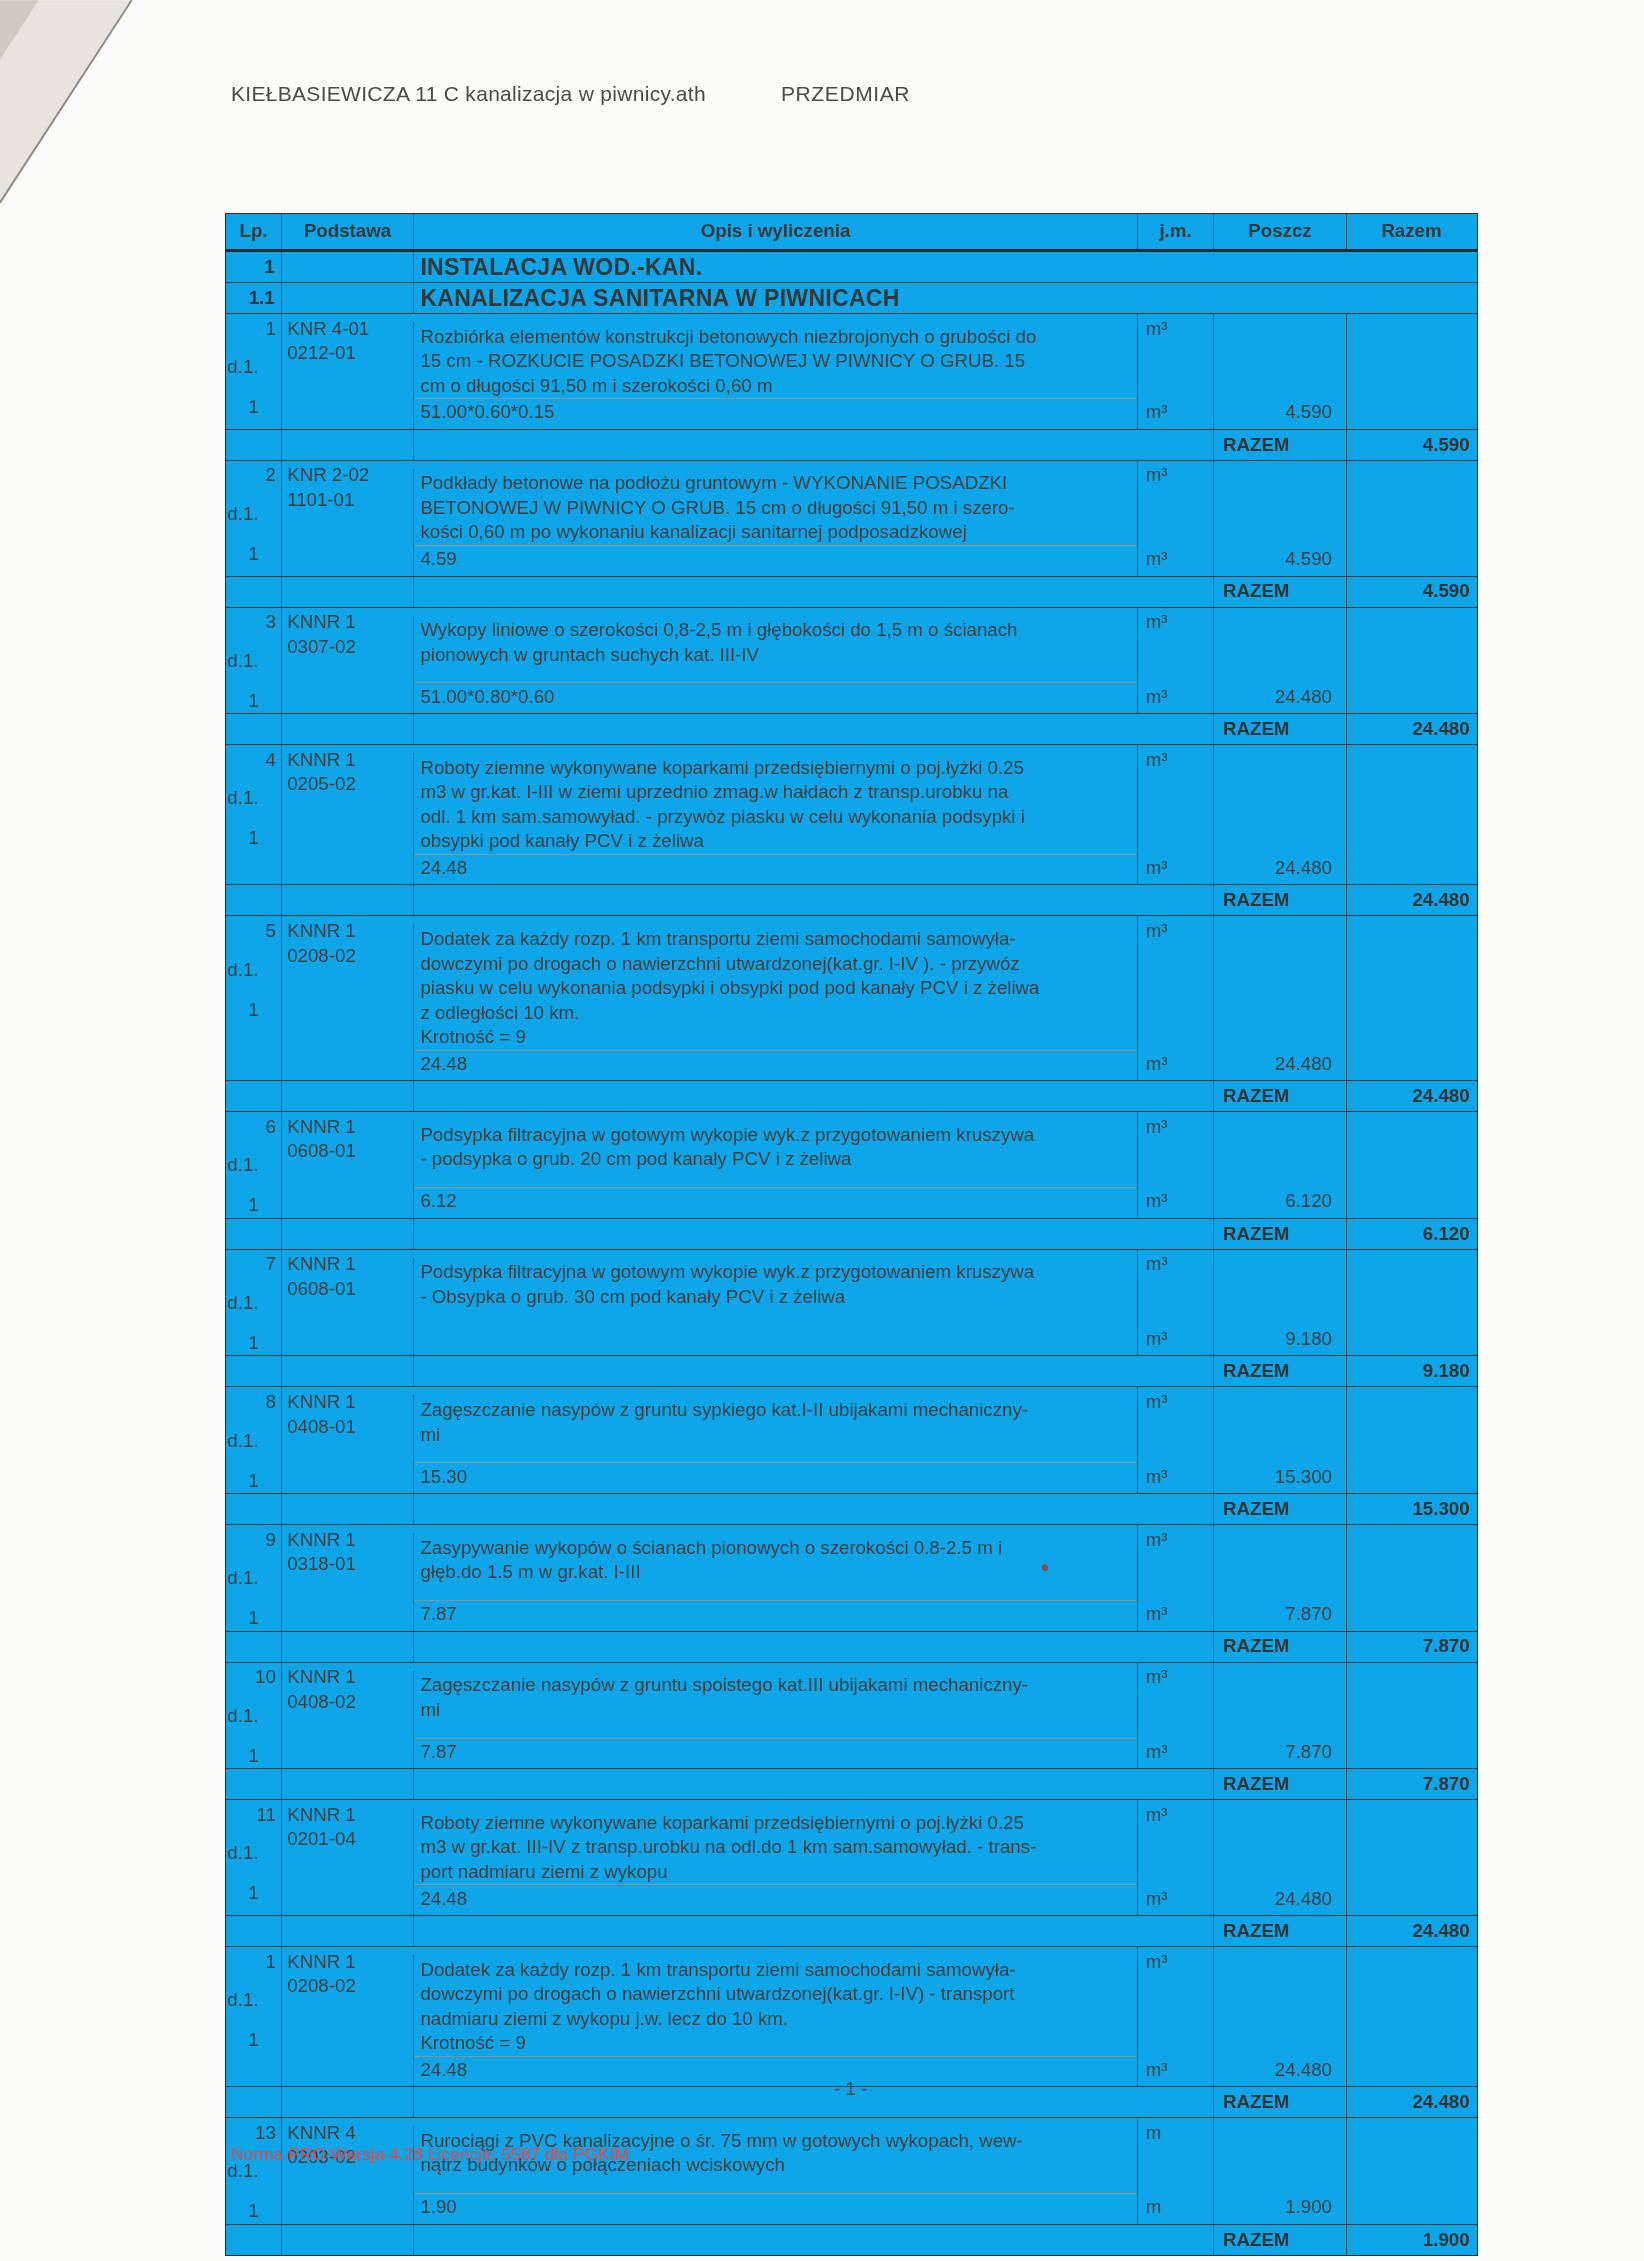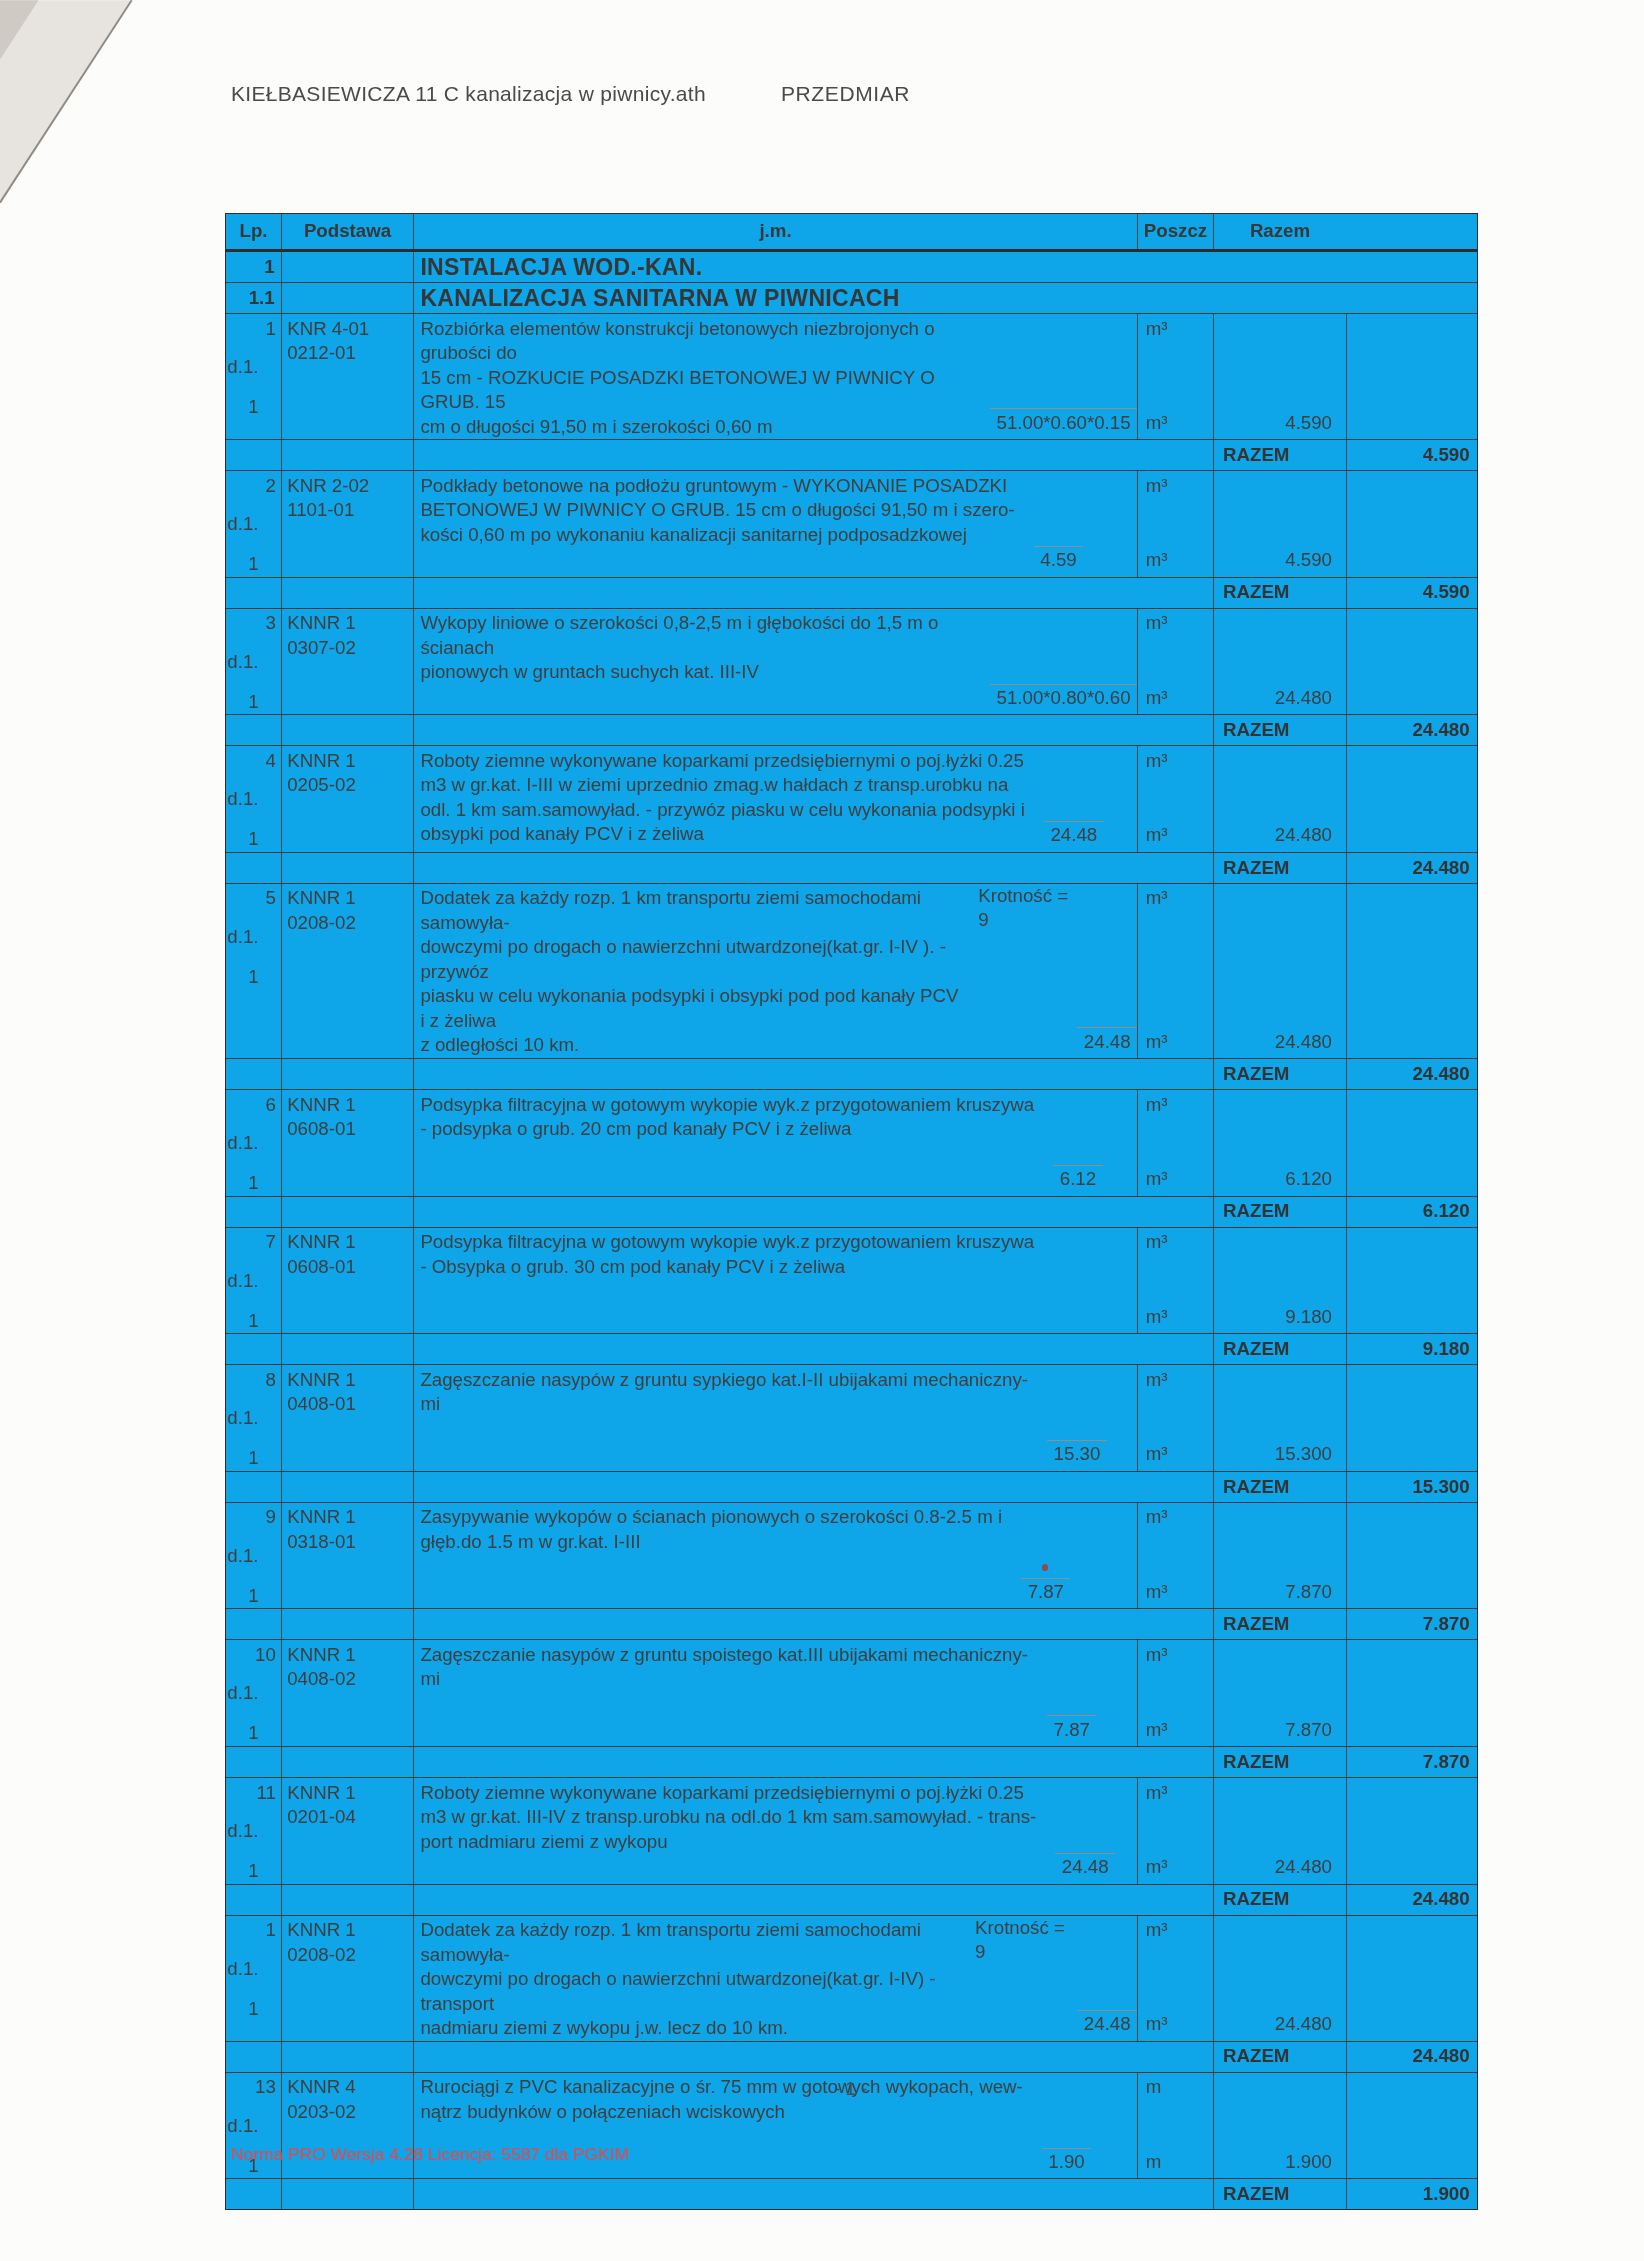--- a/index.html
+++ b/index.html
@@ -57,21 +57,21 @@
   .item-row .c{border-left:1.3px solid #4a4a4a;}
   .item-row .c:first-child{border-left:none;}
 
   .lp{padding-top:2.6px;font-size:18.7px;}
   .lp-num{text-align:right;padding-right:5.2px;}
   .lp-div{text-align:left;padding-left:1.3px;margin-top:14px;}
   .lp-sub{text-align:center;margin-top:15.5px;}
 
   .basis{padding:2.6px 2.6px 0 5.2px;}
 
-  .opis{display:flex;flex-direction:row;}
+  .opis{display:flex;flex-direction:column;margin-top:8px;}
   .desc{padding:2.6px 6.4px 0 6.4px;white-space:pre-line;}
   .note{padding:0 6.4px;white-space:pre-line;}
   .calc{
     margin-top:auto;
     border-top:1.3px solid #8f8f8f;
     padding:1.3px 6.4px 3.9px 6.4px;
   }
 
   .jm{display:flex;flex-direction:column;justify-content:space-between;gap:24px;}
   .unit-top{padding:2.6px 0 0 7.7px;}
@@ -111,20 +111,21 @@
   <div class="doc-header">
     <span class="h-left">KIEŁBASIEWICZA 11 C  kanalizacja w piwnicy.ath</span>
     <span class="h-right">PRZEDMIAR</span>
   </div>
 
   <div class="sheet-table">
 
     <div class="t-head">
       <div class="c">Lp.</div>
       <div class="c">Podstawa</div>
+      <div class="c">Opis i wyliczenia</div>
       <div class="c">j.m.</div>
       <div class="c">Poszcz</div>
       <div class="c">Razem</div>
     </div>
 
     <div class="sec-row">
       <div class="c">1</div>
       <div class="c"></div>
       <div class="c sec-title">INSTALACJA WOD.-KAN.</div>
     </div>

